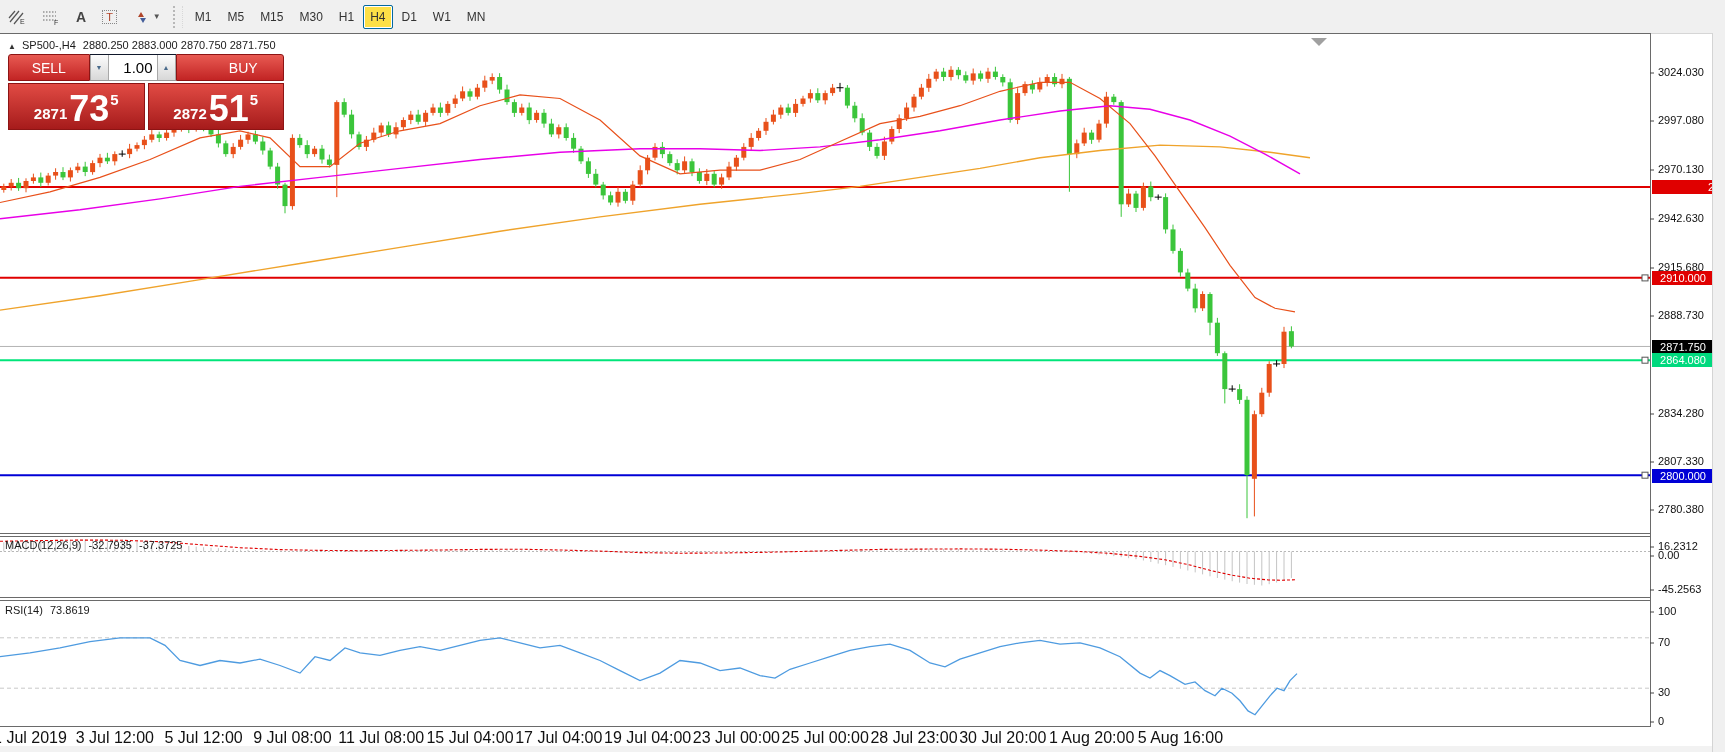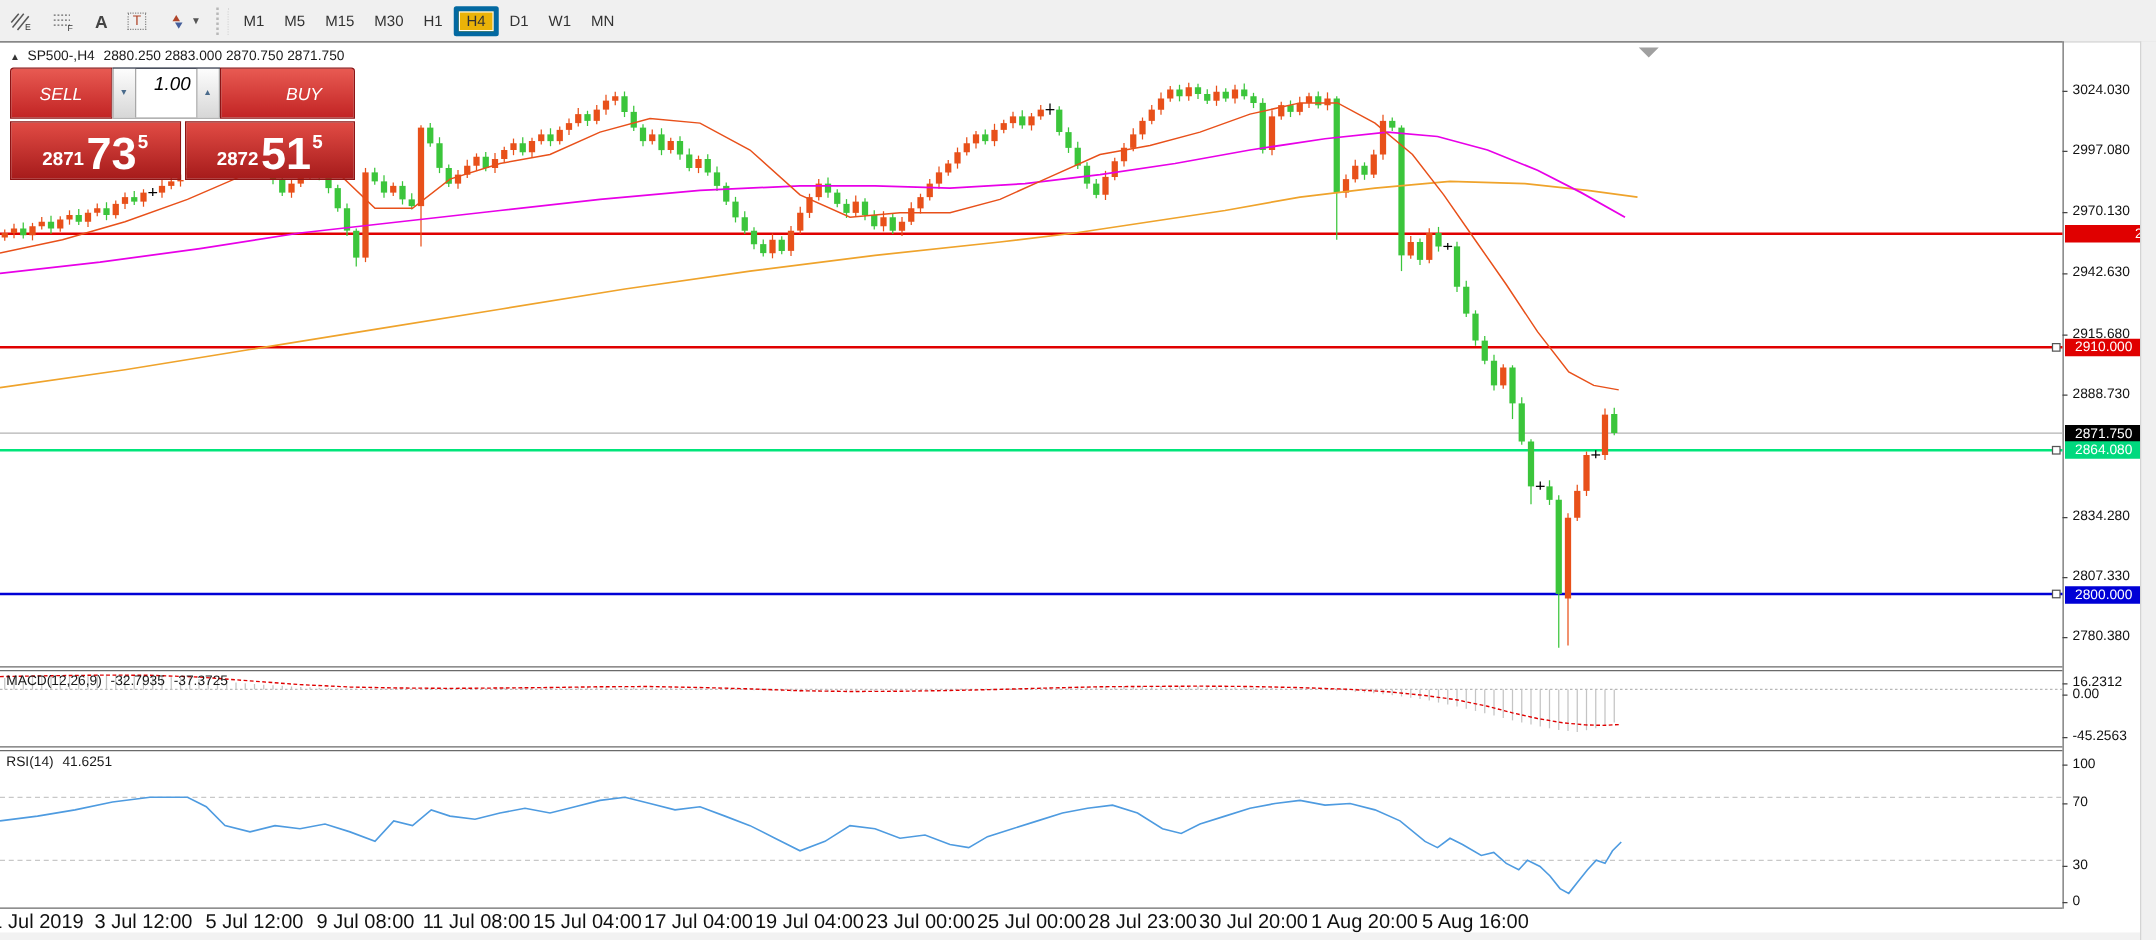--- a/index.html
+++ b/index.html
@@ -1,35 +1,35 @@
 <!DOCTYPE html>
 <html><head>
 <meta charset="utf-8">
 <style>
   html,body{margin:0;padding:0;background:#fff;font-family:"Liberation Sans",sans-serif;}
   #app{position:relative;width:1725px;height:752px;overflow:hidden;background:#fff;}
   
   #toolbar{position:absolute;left:0;top:0;width:1725px;height:33px;background:#f0f0f0;border-bottom:1px solid #d6d6d6;display:flex;align-items:center;}
   .tbtn{height:24px;min-width:24px;margin:0 1px;display:flex;align-items:center;justify-content:center;color:#333;font-size:12px;border:1px solid transparent;border-radius:2px;padding:0 6px;box-sizing:border-box;}
-  .tbtn.active{background:#eab308;border:4px solid #0369a1;box-shadow:inset 0 0 0 1px #fff;}
+  .tbtn.active{background:#fde047;border:1px solid #0369a1;box-shadow:inset 0 0 0 1px #fff;}
   .grip{width:7px;height:22px;margin:0 4px;border-left:2px dotted #b8b8b8;border-right:1px dotted #d8d8d8;}
   .caret{font-size:8px;color:#555;margin-left:2px;}
   .ticon{position:relative;width:18px;height:16px;}
   
   #chartwrap{position:absolute;left:0;top:0;width:1725px;height:752px;}
   .axlabel{position:absolute;font-size:11px;color:#111;white-space:nowrap;}
   .axtag{position:absolute;left:1652px;width:62px;height:14px;font-size:11px;color:#fff;text-align:center;line-height:14px;white-space:nowrap;}
   .xlabel{position:absolute;top:729px;font-size:16px;color:#111;white-space:nowrap;transform:translateX(-50%);}
   .indlabel{position:absolute;font-size:11px;color:#1a1a1a;white-space:nowrap;}
   #charttitle{position:absolute;left:8px;top:39px;font-size:11px;color:#1a1a1a;}
   #charttitle b{font-weight:normal;margin-right:4px;}
   .tri{font-size:8px;color:#333;margin-right:3px;}
   
   #quote{position:absolute;left:8px;top:54px;width:276px;}
-  #qrow1{display:flex;height:41px;font-style:italic;}
+  #qrow1{display:flex;height:27px;}
   .qbtn{flex:1;background:linear-gradient(#e85a52,#c22424);border:1px solid #8d1414;color:#fff;font-size:14px;display:flex;align-items:center;justify-content:center;}
   #sellbtn{border-radius:3px 0 0 0;}
   #buybtn{border-radius:0 3px 0 0;padding-left:27px;}
   #vol{display:flex;width:86px;border-top:1px solid #0f172a;border-bottom:1px solid #9a9a9a;background:#fff;}
   .spin{width:17px;background:linear-gradient(#fdfdfd,#d7d7d7);border-left:1px solid #a8a8a8;border-right:1px solid #a8a8a8;display:flex;align-items:center;justify-content:center;font-size:7px;color:#4a6b8c;}
   #volval{flex:1;font-size:15px;color:#000;text-align:right;padding:4px 4px 0 0;}
   #qrow2{display:flex;height:47px;margin-top:2px;justify-content:space-between;}
   .qprice{flex:1;background:linear-gradient(#e14b44,#a61b1b);border:1px solid #8d1414;color:#fff;display:flex;align-items:flex-end;justify-content:center;padding-bottom:3px;}
   .qprice .sm{font-size:15px;font-weight:bold;margin:0 2px 4px 0;}
   .qprice .big{font-size:36px;font-weight:bold;line-height:34px;}
@@ -665,21 +665,21 @@
     <span>2871.750</span>
   </div>
 
   <div class="indlabel" style="left:5px;top:539px;">
     <span>MACD(12,26,9)</span>
     <span style="margin-left:4px;">-32.7935</span>
     <span style="margin-left:4px;">-37.3725</span>
   </div>
   <div class="indlabel" style="left:5px;top:604px;">
     <span>RSI(14)</span>
-    <span style="margin-left:4px;">41.6251</span>
+    <span style="margin-left:4px;">73.8619</span>
   </div>
 
   <div id="quote">
     <div id="qrow1">
       <div class="qbtn" id="sellbtn">SELL</div>
       <div id="vol">
         <div class="spin">▼</div>
         <div id="volval">1.00</div>
         <div class="spin">▲</div>
       </div>

